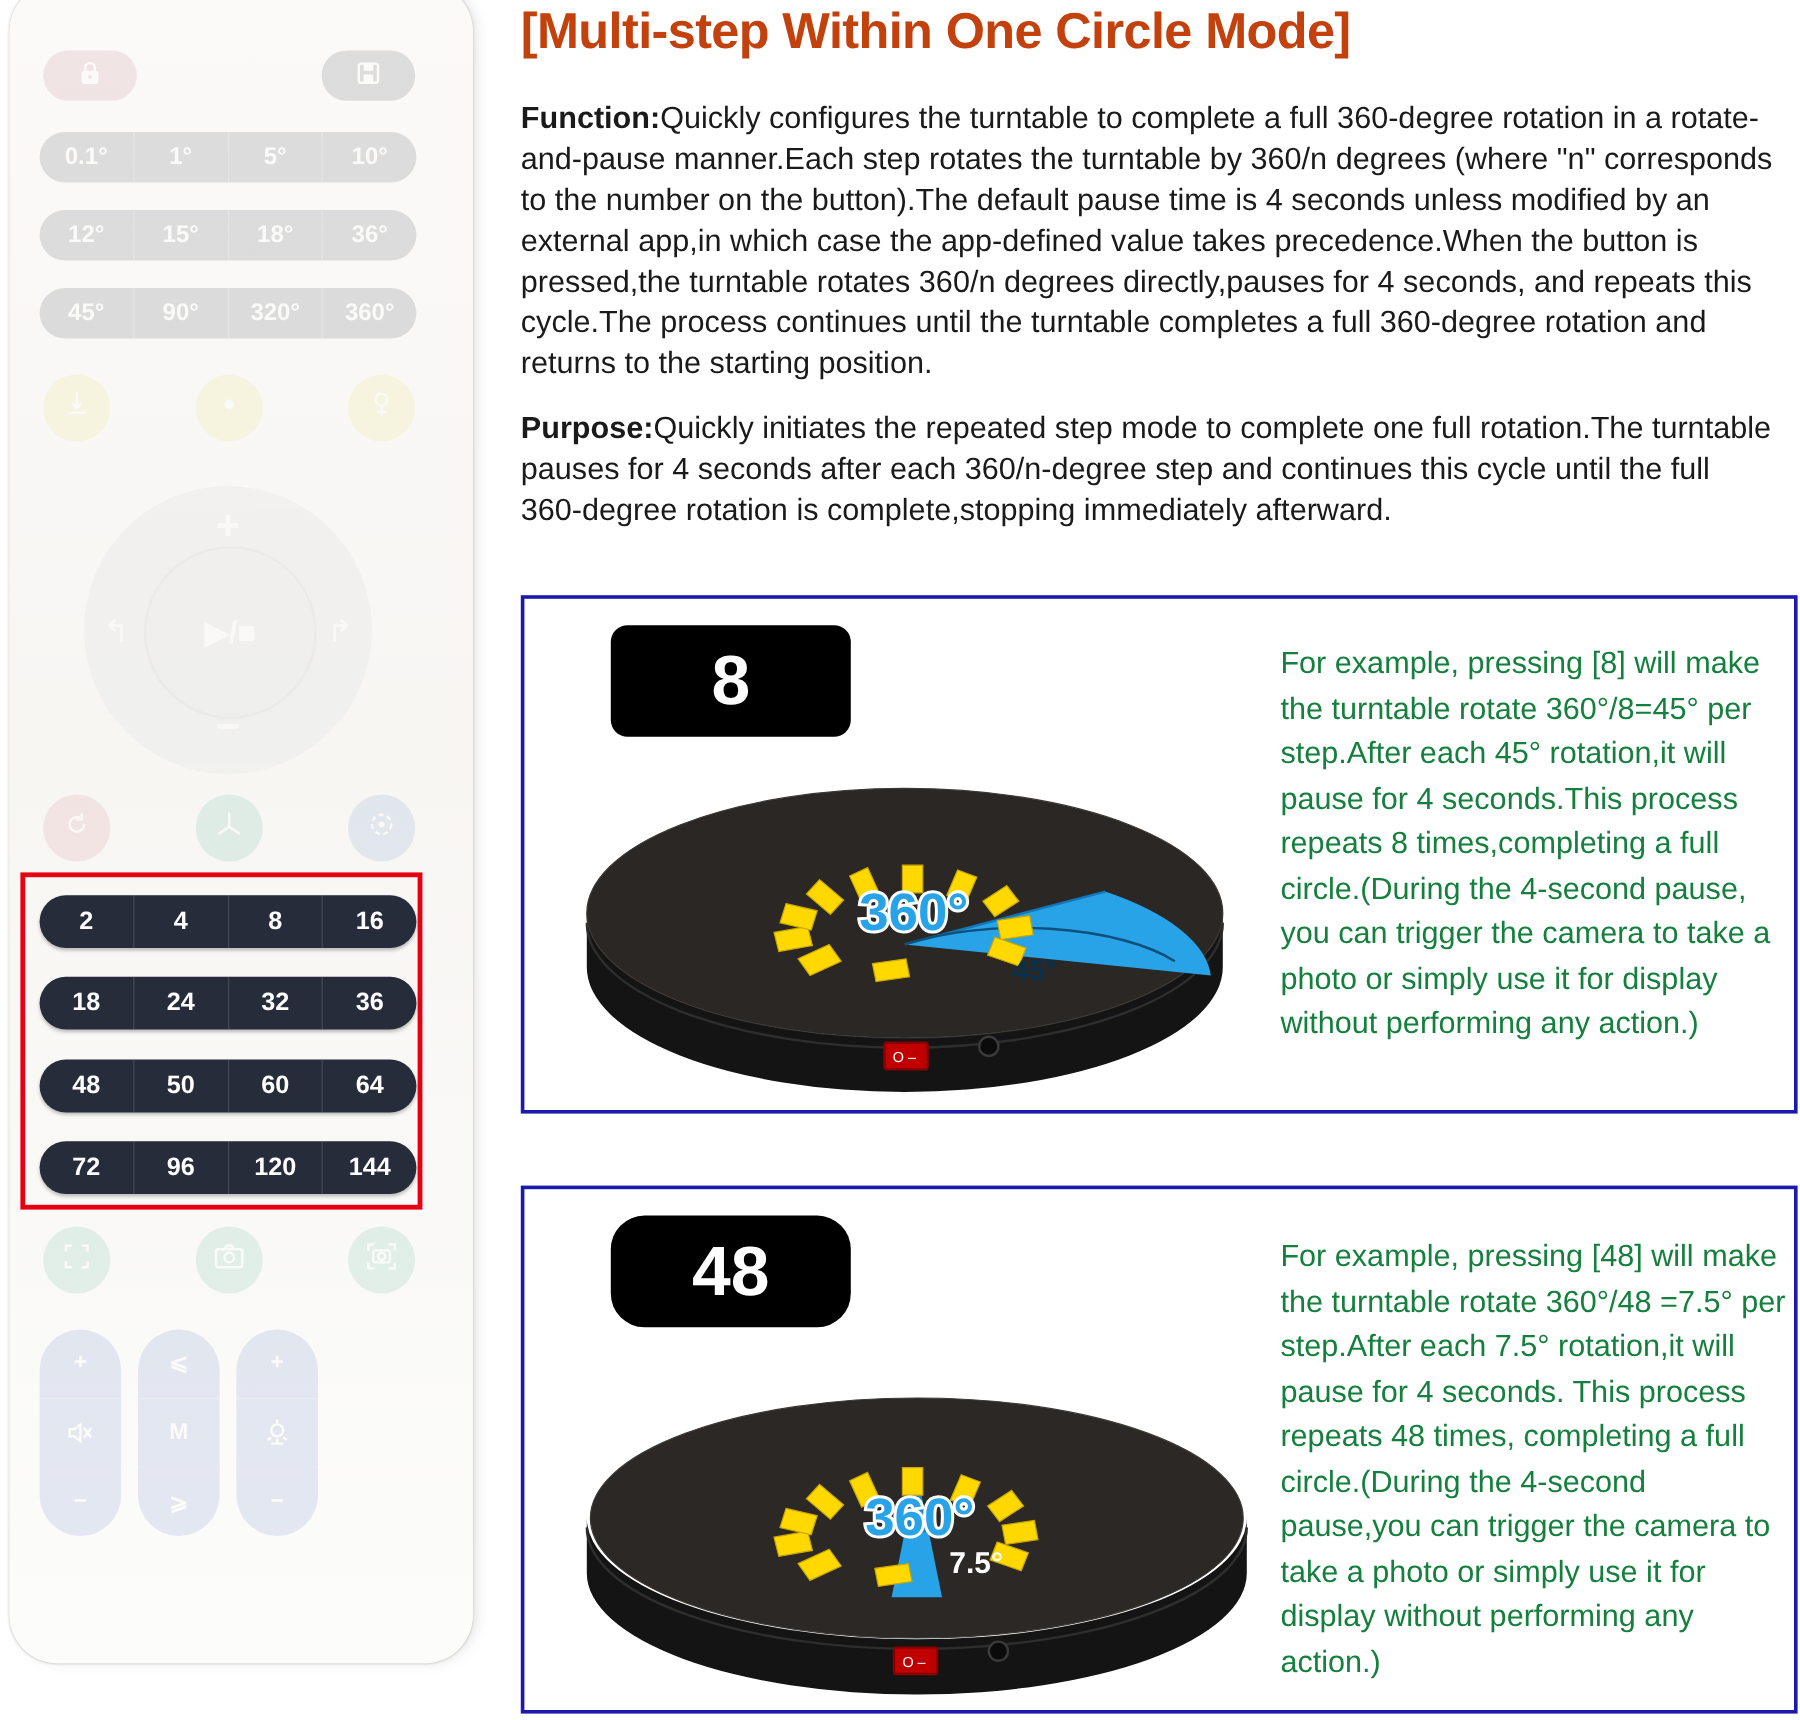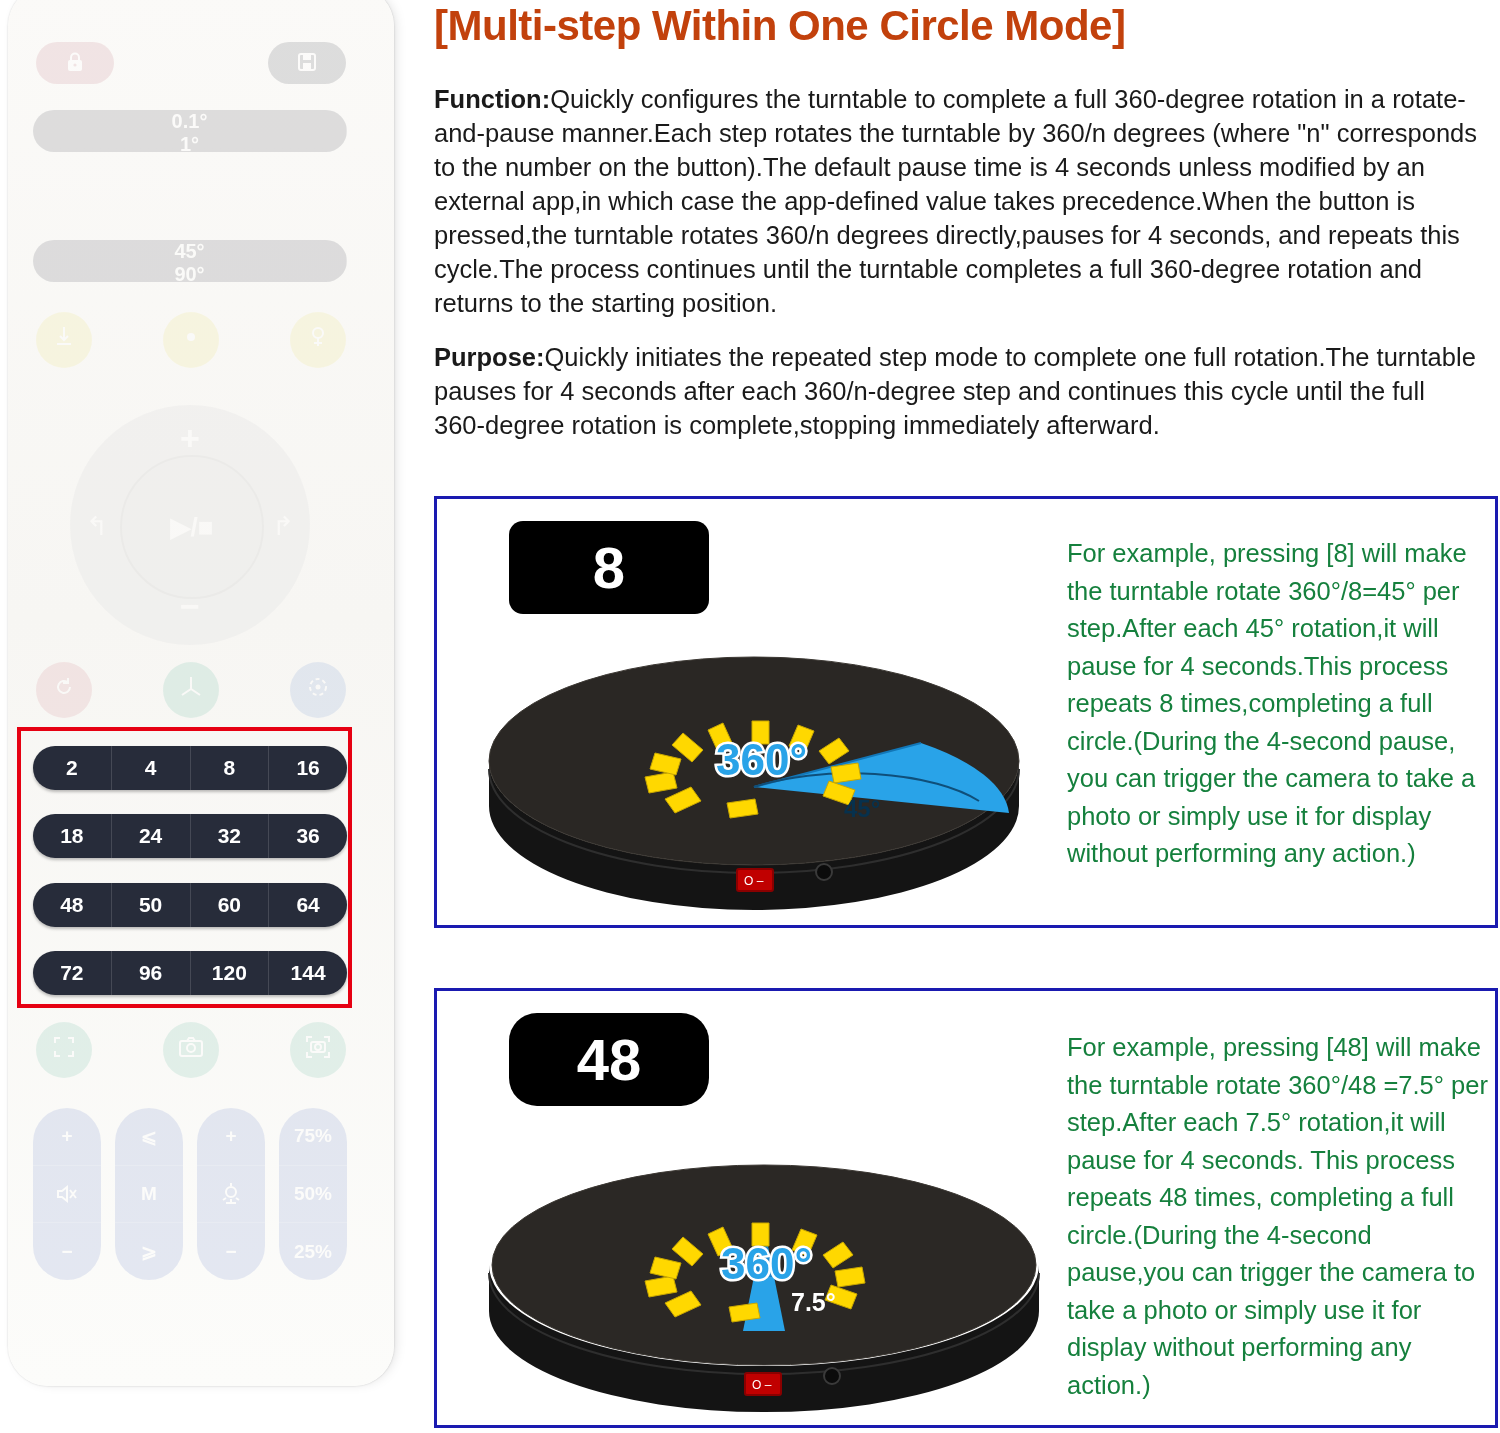--- a/index.html
+++ b/index.html
@@ -16,21 +16,21 @@
   .remote-pane{
     position:absolute;left:0;top:0;width:420px;height:1433px;
     background:#ffffff;
   }
   .remote-body{
     position:absolute;left:8px;top:-14px;width:386px;height:1400px;
     background:linear-gradient(180deg,#fbfaf8 0%,#f7f6f3 45%,#fcfcfa 100%);
     border-radius:40px;
     box-shadow:0 0 2px rgba(0,0,0,.18), 4px 0 14px -6px rgba(0,0,0,.22);
   }
-  .faded{opacity:.30;flex-direction:column;}
+  .faded{opacity:.30;}
 
   
   .top-row{position:absolute;left:36px;top:42px;width:310px;height:44px;}
   .pill-sm{
     position:absolute;top:0;width:78px;height:42px;border-radius:21px;
     display:flex;align-items:center;justify-content:center;
   }
   .pill-lock{left:0;background:#dcb4b9;}
   .pill-save{right:0;background:#9a9ba0;}
   .gl{color:#fff;font-size:20px;line-height:1;}
@@ -183,20 +183,26 @@
         </span>
       </div>
     </div>
 
     <div class="degbar db1 faded">
       <div>0.1°</div>
       <div>1°</div>
       <div>5°</div>
       <div>10°</div>
     </div>
+    <div class="degbar db2 faded">
+      <div>12°</div>
+      <div>15°</div>
+      <div>18°</div>
+      <div>36°</div>
+    </div>
     <div class="degbar db3 faded">
       <div>45°</div>
       <div>90°</div>
       <div>320°</div>
       <div>360°</div>
     </div>
 
     <div class="round-row rr-yellow faded">
       <div class="rnd y c1">
         <span>
@@ -331,25 +337,20 @@
       </div>
       <div class="vcol vc3">
         <div>+</div>
         <div>
           <svg width="22" height="24" viewBox="0 0 22 24" fill="none" stroke="#fff" stroke-width="2">
               <circle cx="11" cy="10" r="5"></circle>
               <path d="M11 1v3M3 18l3-2M19 18l-3-2M11 17v4M6 21h10"></path>
             </svg>
         </div>
         <div>−</div>
-      </div>
-      <div class="vcol vc4">
-        <div>75%</div>
-        <div>50%</div>
-        <div>25%</div>
       </div>
     </div>
   </div>
 
   <div class="content">
 
     <div class="title">[Multi-step Within One Circle Mode]</div>
 
     <div class="para p-func">
       <b>Function:</b><span>Quickly configures the turntable to complete a full 360-degree rotation in a rotate-and-pause manner.Each step rotates the turntable by 360/n degrees (where "n" corresponds to the number on the button).The default pause time is 4 seconds unless modified by an external app,in which case the app-defined value takes precedence.When the button is pressed,the turntable rotates 360/n degrees directly,pauses for 4 seconds, and repeats this cycle.The process continues until the turntable completes a full 360-degree rotation and returns to the starting position.</span>

